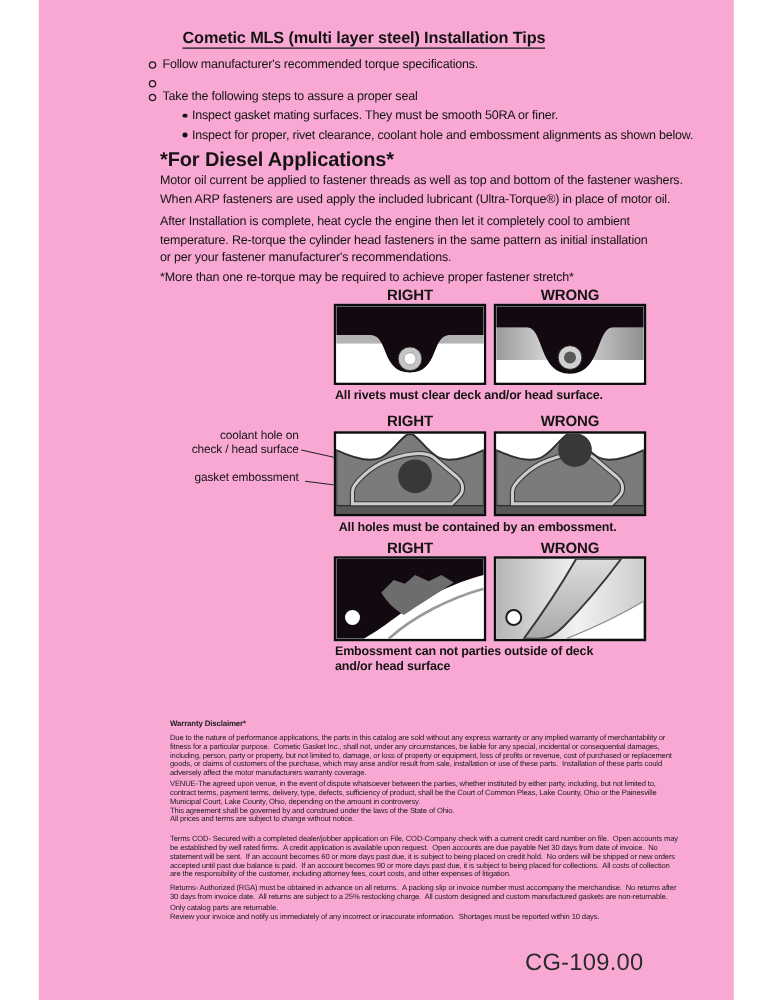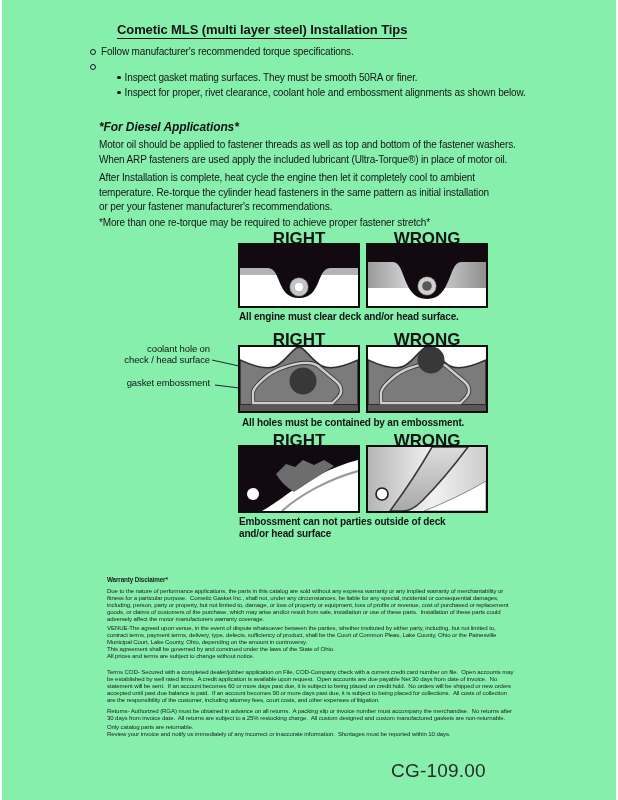--- a/index.html
+++ b/index.html
@@ -1,18 +1,18 @@
 <!DOCTYPE html>
 <html><head>
 <meta charset="utf-8">
 <style>
   html,body { margin:0; padding:0; background:#ffffff; }
   .page {
-    position:relative; width:614px; height:800px; margin:0 auto;
-    background:#86efac; overflow:hidden;
+    position:relative; width:556px; height:800px; margin:0 auto;
+    background:#f9a8d4; overflow:hidden;
     font-family:"Liberation Sans", sans-serif; color:#141414;
   }
   .abs { position:absolute; }
   .pre { white-space:pre-line; }
   .mono-pre { white-space:pre; }
 
   .doc-title {
     left:115px; top:22px; font-size:13px; font-weight:bold;
     border-bottom:1.6px solid #141414; padding-bottom:1px; letter-spacing:-0.1px;
   }
@@ -22,28 +22,28 @@
   .tip-row.sub { margin-left:27px; }
   .marker-o {
     width:4px; height:4px; border:1.1px solid #1b1b1b; border-radius:50%;
     margin:5px 5px 0 0; flex:0 0 auto;
   }
   .marker-dot {
     width:3.6px; height:3.6px; background:#111; border-radius:50%;
     margin:5.4px 4px 0 0; flex:0 0 auto;
   }
 
-  .diesel-heading { left:97px; top:120px; font-size:12px; font-weight:bold; letter-spacing:-0.1px;font-style:italic; }
+  .diesel-heading { left:97px; top:120px; font-size:16px; font-weight:bold; letter-spacing:-0.1px; }
   .body-para { left:97px; width:470px; font-size:10px; line-height:14.6px; letter-spacing:-0.15px; }
   .p-oil { top:138px; }
   .p-heat { top:171px; }
   .p-note { top:216px; }
 
   .dia-headers { display:flex; width:250px; }
-  .dia-headers span { width:122px; text-align:center; font-size:17px; font-weight:bold; letter-spacing:-0.1px; }
+  .dia-headers span { width:122px; text-align:center; font-size:12px; font-weight:bold; letter-spacing:-0.1px; }
   .dia-headers span + span { margin-left:6px; }
   .panels { display:flex; }
   .panel { border:2px solid #0d0d0d; display:block; background:#fff; }
   .panels .panel + .panel { margin-left:6px; }
   .caption { font-size:10px; font-weight:bold; letter-spacing:-0.15px; line-height:11.5px; }
 
   .d1-headers { left:236px; top:229px; }
   .d1-panels  { left:236px; top:243px; }
   .d1-caption { left:237px; top:311px; }
 
@@ -78,32 +78,36 @@
   <div class="abs doc-title">Cometic MLS (multi layer steel) Installation Tips</div>
 
   <div class="abs tips">
     <div class="tip-row">
       <span class="marker-o"></span>
       <span>Follow manufacturer's recommended torque specifications.</span>
     </div>
     <div class="tip-row">
       <span class="marker-o"></span>
     </div>
+    <div class="tip-row">
+      <span class="marker-o"></span>
+      <span>Take the following steps to assure a proper seal</span>
+    </div>
     <div class="tip-row sub">
       <span class="marker-dot"></span>
       <span>Inspect gasket mating surfaces.  They must be smooth 50RA or finer.</span>
     </div>
     <div class="tip-row sub">
       <span class="marker-dot"></span>
       <span>Inspect for proper, rivet clearance, coolant hole and embossment alignments as shown below.</span>
     </div>
   </div>
 
   <div class="abs diesel-heading">*For Diesel Applications*</div>
-  <div class="abs body-para pre p-oil">Motor oil should be applied to fastener threads as well as top and bottom of the fastener washers.
+  <div class="abs body-para pre p-oil">Motor oil current be applied to fastener threads as well as top and bottom of the fastener washers.
 When ARP fasteners are used apply the included lubricant (Ultra-Torque®) in place of motor oil.</div>
   <div class="abs body-para pre p-heat">After Installation is complete, heat cycle the engine then let it completely cool to ambient
 temperature. Re-torque the cylinder head fasteners in the same pattern as initial installation
 or per your fastener manufacturer's recommendations.</div>
   <div class="abs body-para pre p-note">*More than one re-torque may be required to achieve proper fastener stretch*</div>
 
   <div class="abs dia-headers d1-headers">
     <span>RIGHT</span>
     <span>WRONG</span>
   </div>
@@ -125,21 +129,21 @@
         </linearGradient>
       </defs>
       <rect width="118" height="61" fill="#ffffff"></rect>
       <rect y="17" width="118" height="26" fill="url(#d1g)"></rect>
       <rect y="43" width="118" height="18" fill="#ffffff"></rect>
       <path d="M0,0 H118 V17 H93 C80,17.5 84,54 59,54 C34,54 38,17.5 25,17 H0 Z" fill="#120a10"></path>
       <circle cx="59" cy="41" r="9.5" fill="#d0d0d0" stroke="#222" stroke-width="0.7"></circle>
       <circle cx="59" cy="41" r="4.8" fill="#585858"></circle>
     </svg>
   </div>
-  <div class="abs caption d1-caption">All engine must clear deck and/or head surface.</div>
+  <div class="abs caption d1-caption">All rivets must clear deck and/or head surface.</div>
 
   <div class="abs d2-label d2-label-1 pre">coolant hole on
 check / head surface</div>
   <div class="abs d2-label d2-label-2">gasket embossment</div>
   <svg class="abs leader-svg" width="95" height="45">
     <line x1="5" y1="8" x2="86" y2="26" stroke="#222" stroke-width="1"></line>
     <line x1="8" y1="33" x2="56" y2="39" stroke="#222" stroke-width="1"></line>
   </svg>
   <div class="abs dia-headers d2-headers">
     <span>RIGHT</span>

